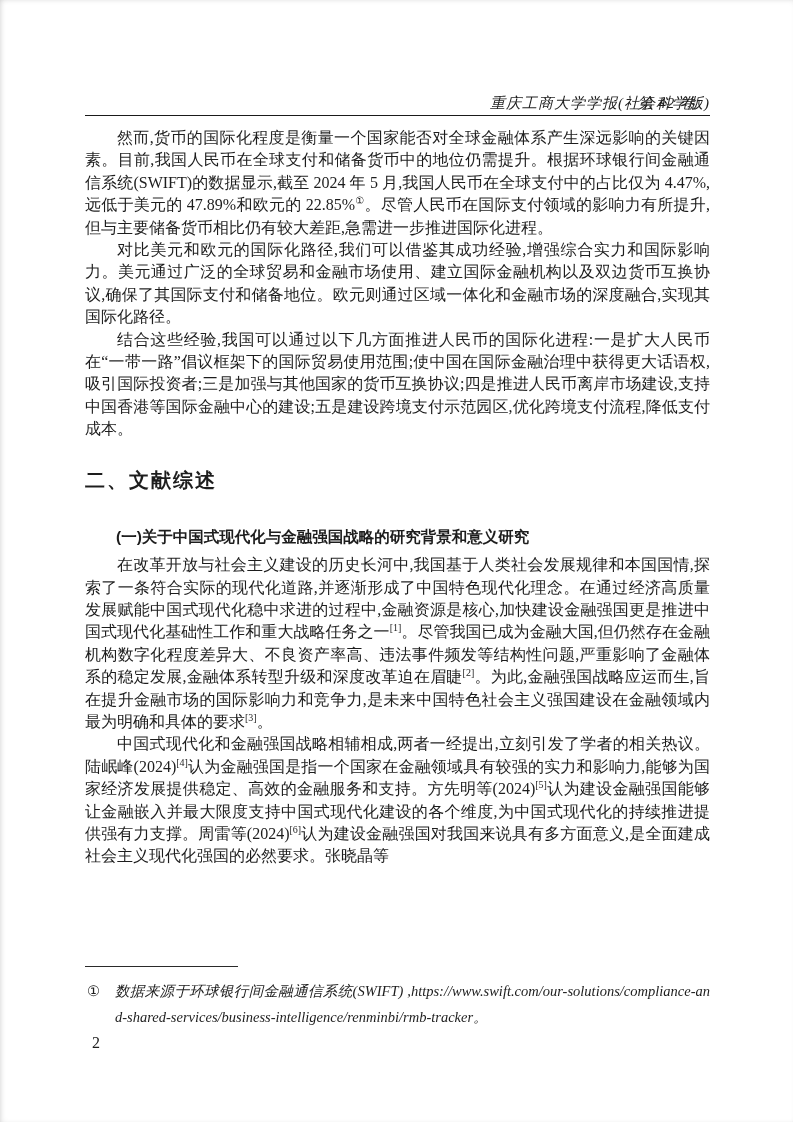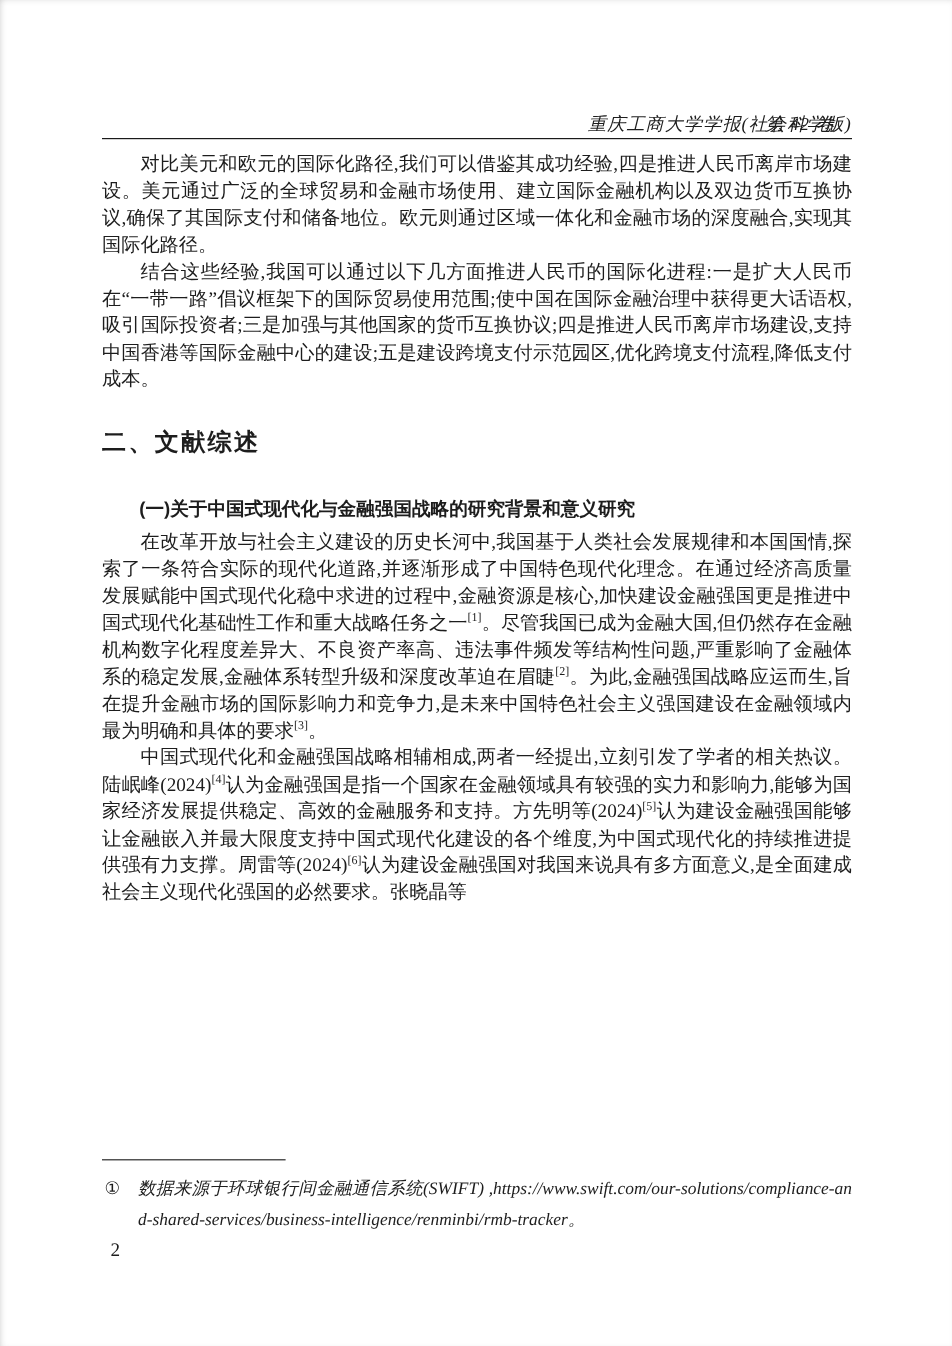--- a/index.html
+++ b/index.html
@@ -68,21 +68,22 @@
 
 <div class="page">
 
   <div class="header">
     <span class="journal">重庆工商大学学报(社会科学版)</span>
     <span class="volume">第 42 卷</span>
   </div>
   <div class="header-rule"></div>
 
   <div class="article">
-      <p class="para indent">对比美元和欧元的国际化路径,我们可以借鉴其成功经验,四是推进人民币离岸市场建设。美元通过广泛的全球贸易和金融市场使用、建立国际金融机构以及双边货币互换协议,确保了其国际支付和储备地位。欧元则通过区域一体化和金融市场的深度融合,实现其国际化路径。</p>
+      <p class="para indent">然而,货币的国际化程度是衡量一个国家能否对全球金融体系产生深远影响的关键因素。目前,我国人民币在全球支付和储备货币中的地位仍需提升。根据环球银行间金融通信系统(SWIFT)的数据显示,截至 2024 年 5 月,我国人民币在全球支付中的占比仅为 4.47%,远低于美元的 47.89%和欧元的 22.85%<sup>①</sup>。尽管人民币在国际支付领域的影响力有所提升,但与主要储备货币相比仍有较大差距,急需进一步推进国际化进程。</p>
+      <p class="para indent">对比美元和欧元的国际化路径,我们可以借鉴其成功经验,增强综合实力和国际影响力。美元通过广泛的全球贸易和金融市场使用、建立国际金融机构以及双边货币互换协议,确保了其国际支付和储备地位。欧元则通过区域一体化和金融市场的深度融合,实现其国际化路径。</p>
       <p class="para indent">结合这些经验,我国可以通过以下几方面推进人民币的国际化进程:一是扩大人民币在“一带一路”倡议框架下的国际贸易使用范围;使中国在国际金融治理中获得更大话语权,吸引国际投资者;三是加强与其他国家的货币互换协议;四是推进人民币离岸市场建设,支持中国香港等国际金融中心的建设;五是建设跨境支付示范园区,优化跨境支付流程,降低支付成本。</p>
       <div class="sec-heading">二、文献综述</div>
       <div class="subsec-heading">(一)关于中国式现代化与金融强国战略的研究背景和意义研究</div>
       <p class="para indent">在改革开放与社会主义建设的历史长河中,我国基于人类社会发展规律和本国国情,探索了一条符合实际的现代化道路,并逐渐形成了中国特色现代化理念。在通过经济高质量发展赋能中国式现代化稳中求进的过程中,金融资源是核心,加快建设金融强国更是推进中国式现代化基础性工作和重大战略任务之一<sup>[1]</sup>。尽管我国已成为金融大国,但仍然存在金融机构数字化程度差异大、不良资产率高、违法事件频发等结构性问题,严重影响了金融体系的稳定发展,金融体系转型升级和深度改革迫在眉睫<sup>[2]</sup>。为此,金融强国战略应运而生,旨在提升金融市场的国际影响力和竞争力,是未来中国特色社会主义强国建设在金融领域内最为明确和具体的要求<sup>[3]</sup>。</p>
       <p class="para indent">中国式现代化和金融强国战略相辅相成,两者一经提出,立刻引发了学者的相关热议。陆岷峰(2024)<sup>[4]</sup>认为金融强国是指一个国家在金融领域具有较强的实力和影响力,能够为国家经济发展提供稳定、高效的金融服务和支持。方先明等(2024)<sup>[5]</sup>认为建设金融强国能够让金融嵌入并最大限度支持中国式现代化建设的各个维度,为中国式现代化的持续推进提供强有力支撑。周雷等(2024)<sup>[6]</sup>认为建设金融强国对我国来说具有多方面意义,是全面建成社会主义现代化强国的必然要求。张晓晶等</p>
     </div>
 
   <div class="footnote-area">
     <div class="footnote-rule"></div>
     <div class="footnote">

